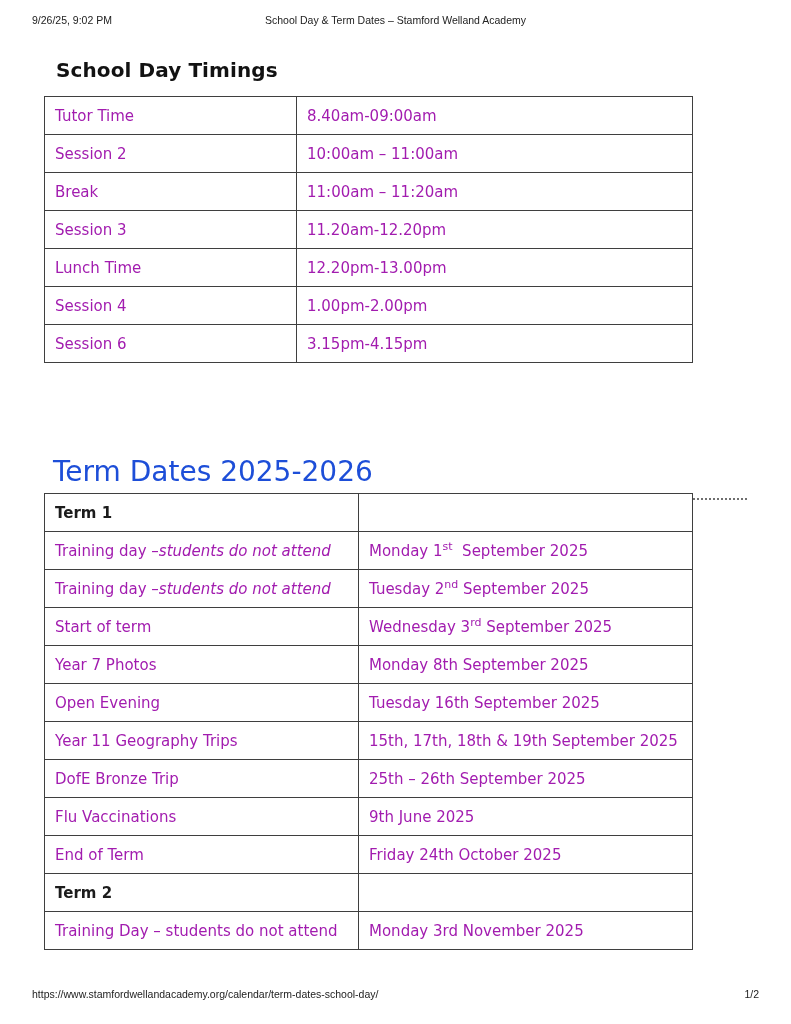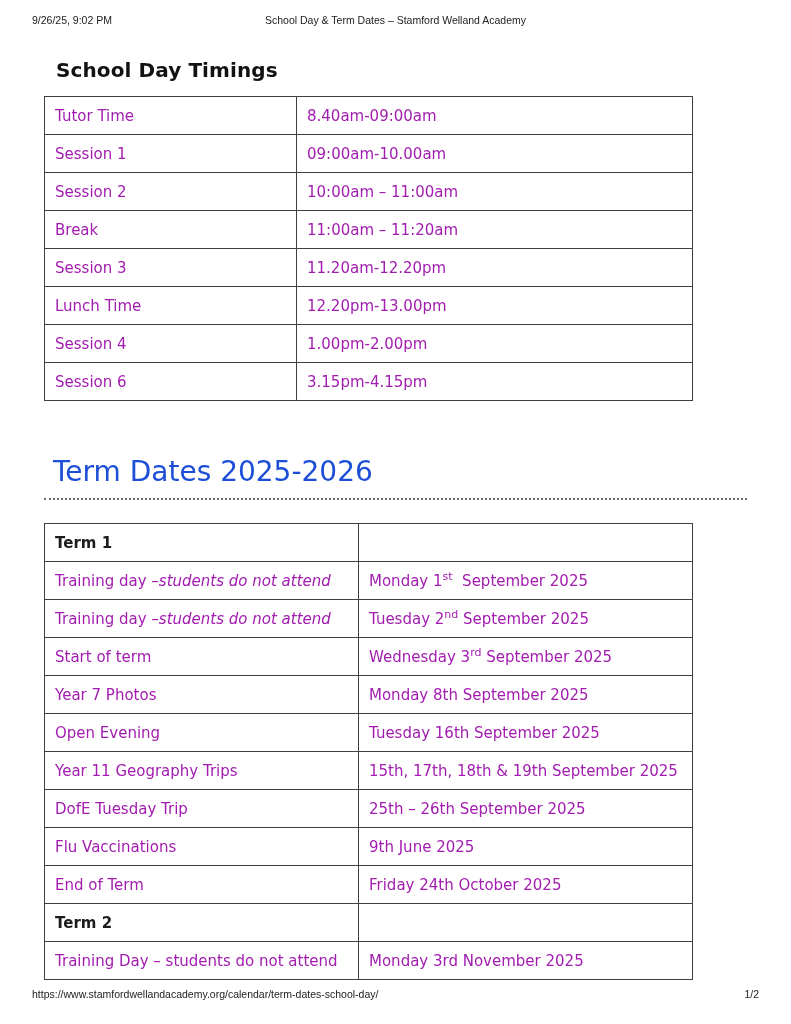--- a/index.html
+++ b/index.html
@@ -40,21 +40,21 @@
   }
 
   
   table {
     position: absolute; left: 44px;
     border-collapse: collapse; table-layout: fixed;
     width: 648px;
     background: #fff;
   }
   .tbl-school { top: 96px; }
-  .tbl-term   { top: 523px; }
+  .tbl-term   { top: 493px; }
   td {
     border: 1px solid #3f3f3f;
     height: 37px;
     padding: 0 10px;
     font-size: 15px;
     color: #a21caf;
     vertical-align: middle;
     overflow: hidden;
     white-space: nowrap;
   }
@@ -76,24 +76,20 @@
 
   <table class="tbl-school">
     <colgroup>
         <col style="width:252px">
         <col style="width:396px">
       </colgroup>
     <tbody id="school-day-body">
         <tr>
           <td>Tutor Time</td>
           <td>8.40am-09:00am</td>
-        </tr>
-        <tr>
-          <td>Session 1</td>
-          <td>09:00am-10.00am</td>
         </tr>
         <tr>
           <td>Session 2</td>
           <td>10:00am – 11:00am</td>
         </tr>
         <tr>
           <td>Break</td>
           <td>11:00am – 11:20am</td>
         </tr>
         <tr>
@@ -146,21 +142,21 @@
         </tr>
         <tr>
           <td>Open Evening</td>
           <td>Tuesday 16th September 2025</td>
         </tr>
         <tr>
           <td>Year 11 Geography Trips</td>
           <td>15th, 17th, 18th &amp; 19th September 2025</td>
         </tr>
         <tr>
-          <td>DofE Tuesday Trip</td>
+          <td>DofE Bronze Trip</td>
           <td>25th – 26th September 2025</td>
         </tr>
         <tr>
           <td>Flu Vaccinations</td>
           <td>9th June 2025</td>
         </tr>
         <tr>
           <td>End of Term</td>
           <td>Friday 24th October 2025</td>
         </tr>

